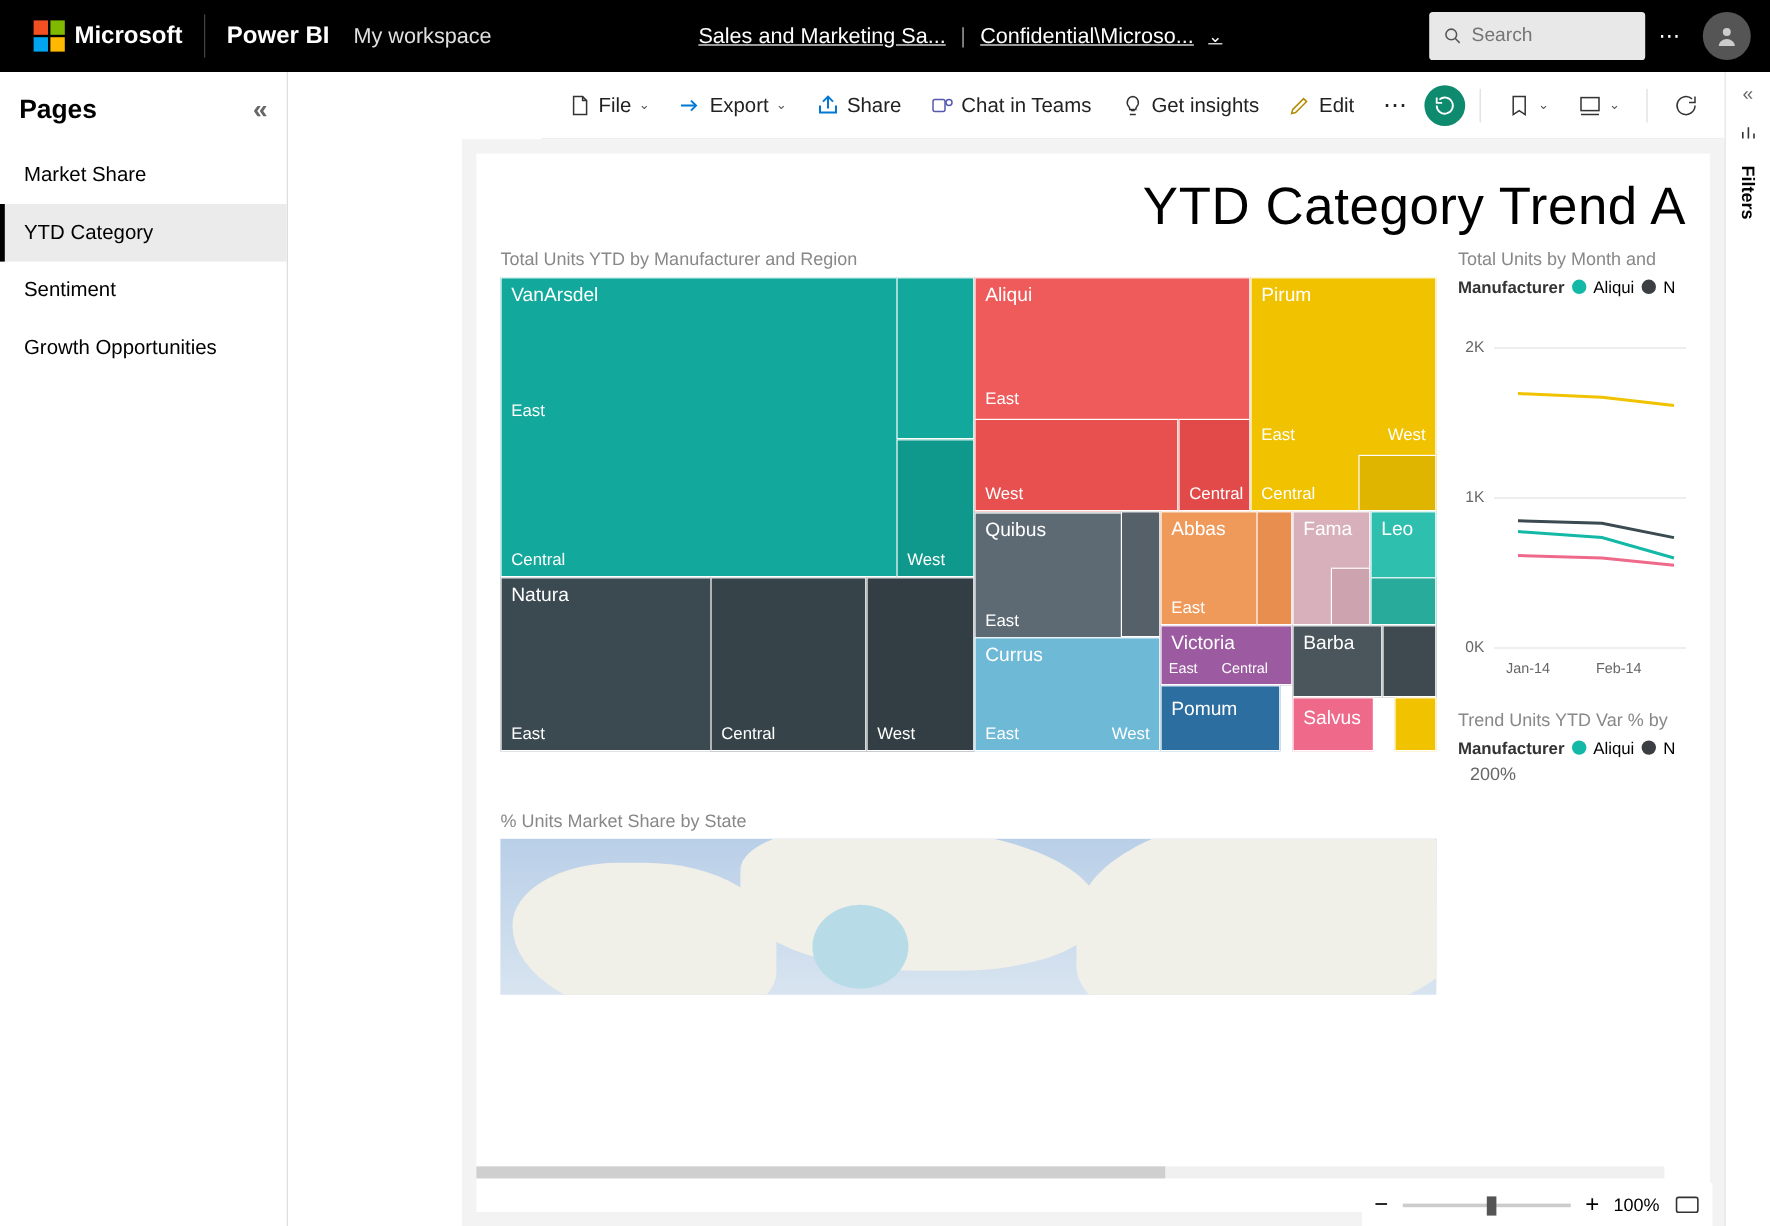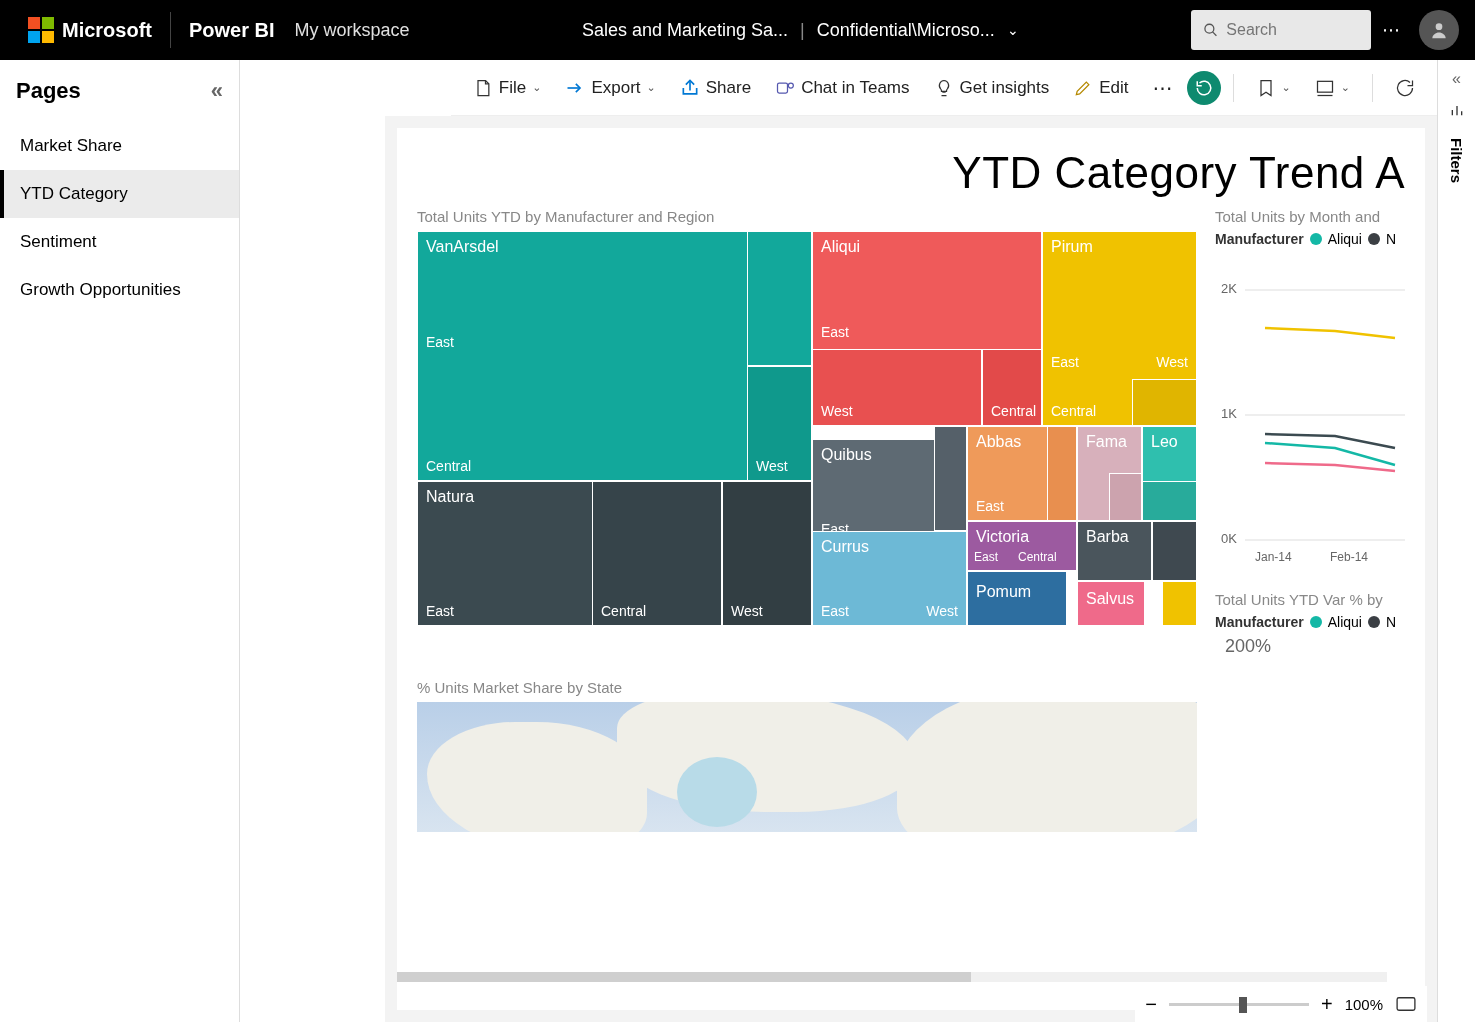--- a/index.html
+++ b/index.html
@@ -7,21 +7,21 @@
 
 
 .top-header { height: 60px; background: #000; display: flex; align-items: center; color: #fff; padding: 0 16px; }
 .ms-logo { display: flex; align-items: center; gap: 8px; padding-left: 12px; }
 .ms-squares { display: grid; grid-template-columns: 12px 12px; grid-template-rows: 12px 12px; gap: 2px; }
 .ms-sq-r { background: #f25022; } .ms-sq-g { background: #7fba00; } .ms-sq-b { background: #00a4ef; } .ms-sq-y { background: #ffb900; }
 .ms-text { font-size: 20px; font-weight: 600; }
 .vdiv { width: 1px; height: 36px; background: #444; margin: 0 18px; }
 .brand { font-size: 20px; font-weight: 600; }
 .workspace { font-size: 18px; margin-left: 20px; color: #e0e0e0; }
-.crumb-center { flex: 1; display: flex; align-items: center; justify-content: center; font-size: 18px; gap: 12px; }
+.crumb-center { flex: 1; display: flex; align-items: center; justify-content: center; font-size: 18px; gap: 12px; text-decoration: underline; }
 .crumb-center .sep { color: #888; }
 .search-box { width: 180px; height: 40px; background: #e8e8e8; border-radius: 3px; display: flex; align-items: center; padding: 0 12px; gap: 8px; color: #555; }
 .search-box input { border: none; background: transparent; outline: none; font-size: 16px; color: #555; width: 100%; }
 .hdr-icon { width: 40px; height: 40px; display: flex; align-items: center; justify-content: center; color: #fff; font-size: 18px; cursor: pointer; }
 .avatar { width: 40px; height: 40px; border-radius: 50%; background: #555; display: flex; align-items: center; justify-content: center; margin-left: 8px; }
 
 
 .body-row { display: flex; height: calc(1022px - 60px); }
 .pages-panel { width: 240px; border-right: 1px solid #ddd; background: #fff; }
 .pages-hdr { display: flex; align-items: center; justify-content: space-between; padding: 18px 16px; font-size: 22px; font-weight: 600; }
@@ -246,21 +246,21 @@
               </div>
 
               <div class="tm" style="left:625px;top:0;width:155px;height:195px;background:#f0c200;">
                 <span class="top-label">Pirum</span>
                 <span class="bot-label" style="bottom:55px;">East</span>
                 <span class="bot-label-r" style="bottom:55px;">West</span>
                 <span class="bot-label">Central</span>
               </div>
               <div class="tm" style="left:715px;top:148px;width:65px;height:47px;background:#e0b500;"></div>
 
-              <div class="tm" style="left:395px;top:208px;width:155px;height:105px;background:#5e6a73;padding-left:16px;">
+              <div class="tm" style="left:395px;top:196px;width:155px;height:105px;background:#5e6a73;padding-left:16px;">
                 <span class="top-label">Quibus</span>
                 <span class="bot-label">East</span>
               </div>
               <div class="tm" style="left:517px;top:195px;width:33px;height:105px;background:#556069;"></div>
 
               <div class="tm" style="left:395px;top:300px;width:155px;height:95px;background:#6db9d6;">
                 <span class="top-label">Currus</span>
                 <span class="bot-label">East</span>
                 <span class="bot-label-r">West</span>
               </div>
@@ -322,29 +322,29 @@
 
               <polyline points="50,75 120,78 180,85" stroke="#f0c200" stroke-width="2.5" fill="none"></polyline>
               <polyline points="50,181 120,183 180,195" stroke="#3b4a50" stroke-width="2.5" fill="none"></polyline>
               <polyline points="50,190 120,195 180,212" stroke="#14b8a6" stroke-width="2.5" fill="none"></polyline>
               <polyline points="50,210 120,212 180,218" stroke="#ef6a8a" stroke-width="2.5" fill="none"></polyline>
               <text x="40" y="308" font-size="12" fill="#666">Jan-14</text>
               <text x="115" y="308" font-size="12" fill="#666">Feb-14</text>
             </svg>
 
             <div style="height:24px;"></div>
-            <div class="viz-label">Total Units YTD Var % by</div>
+            <div class="viz-label">Trend Units YTD Var % by</div>
             <div class="legend-row">
               <span class="legend-label">Manufacturer</span>
               <span class="dot" style="background:#14b8a6;"></span>
               <span>Aliqui</span>
               <span class="dot" style="background:#3b3f44;"></span>
               <span>N</span>
             </div>
-            <div style="font-size:18px;color:#666;padding-left:10px;">200%</div>
+            <div style="font-size:15px;color:#666;padding-left:10px;">200%</div>
           </div>
         </div>
 
         <div class="map-block">
           <div class="viz-label">% Units Market Share by State</div>
           <div class="map-img">
             <div class="land" style="left:10px;top:20px;width:220px;height:130px;"></div>
             <div class="land" style="left:200px;top:-10px;width:300px;height:120px;border-radius:30% 60% 40% 50%;"></div>
             <div class="land" style="left:480px;top:-20px;width:340px;height:180px;border-radius:50% 40% 60% 30%;"></div>
             <div class="land" style="left:260px;top:55px;width:80px;height:70px;background:#b8dbe8;border-radius:50%;"></div>

